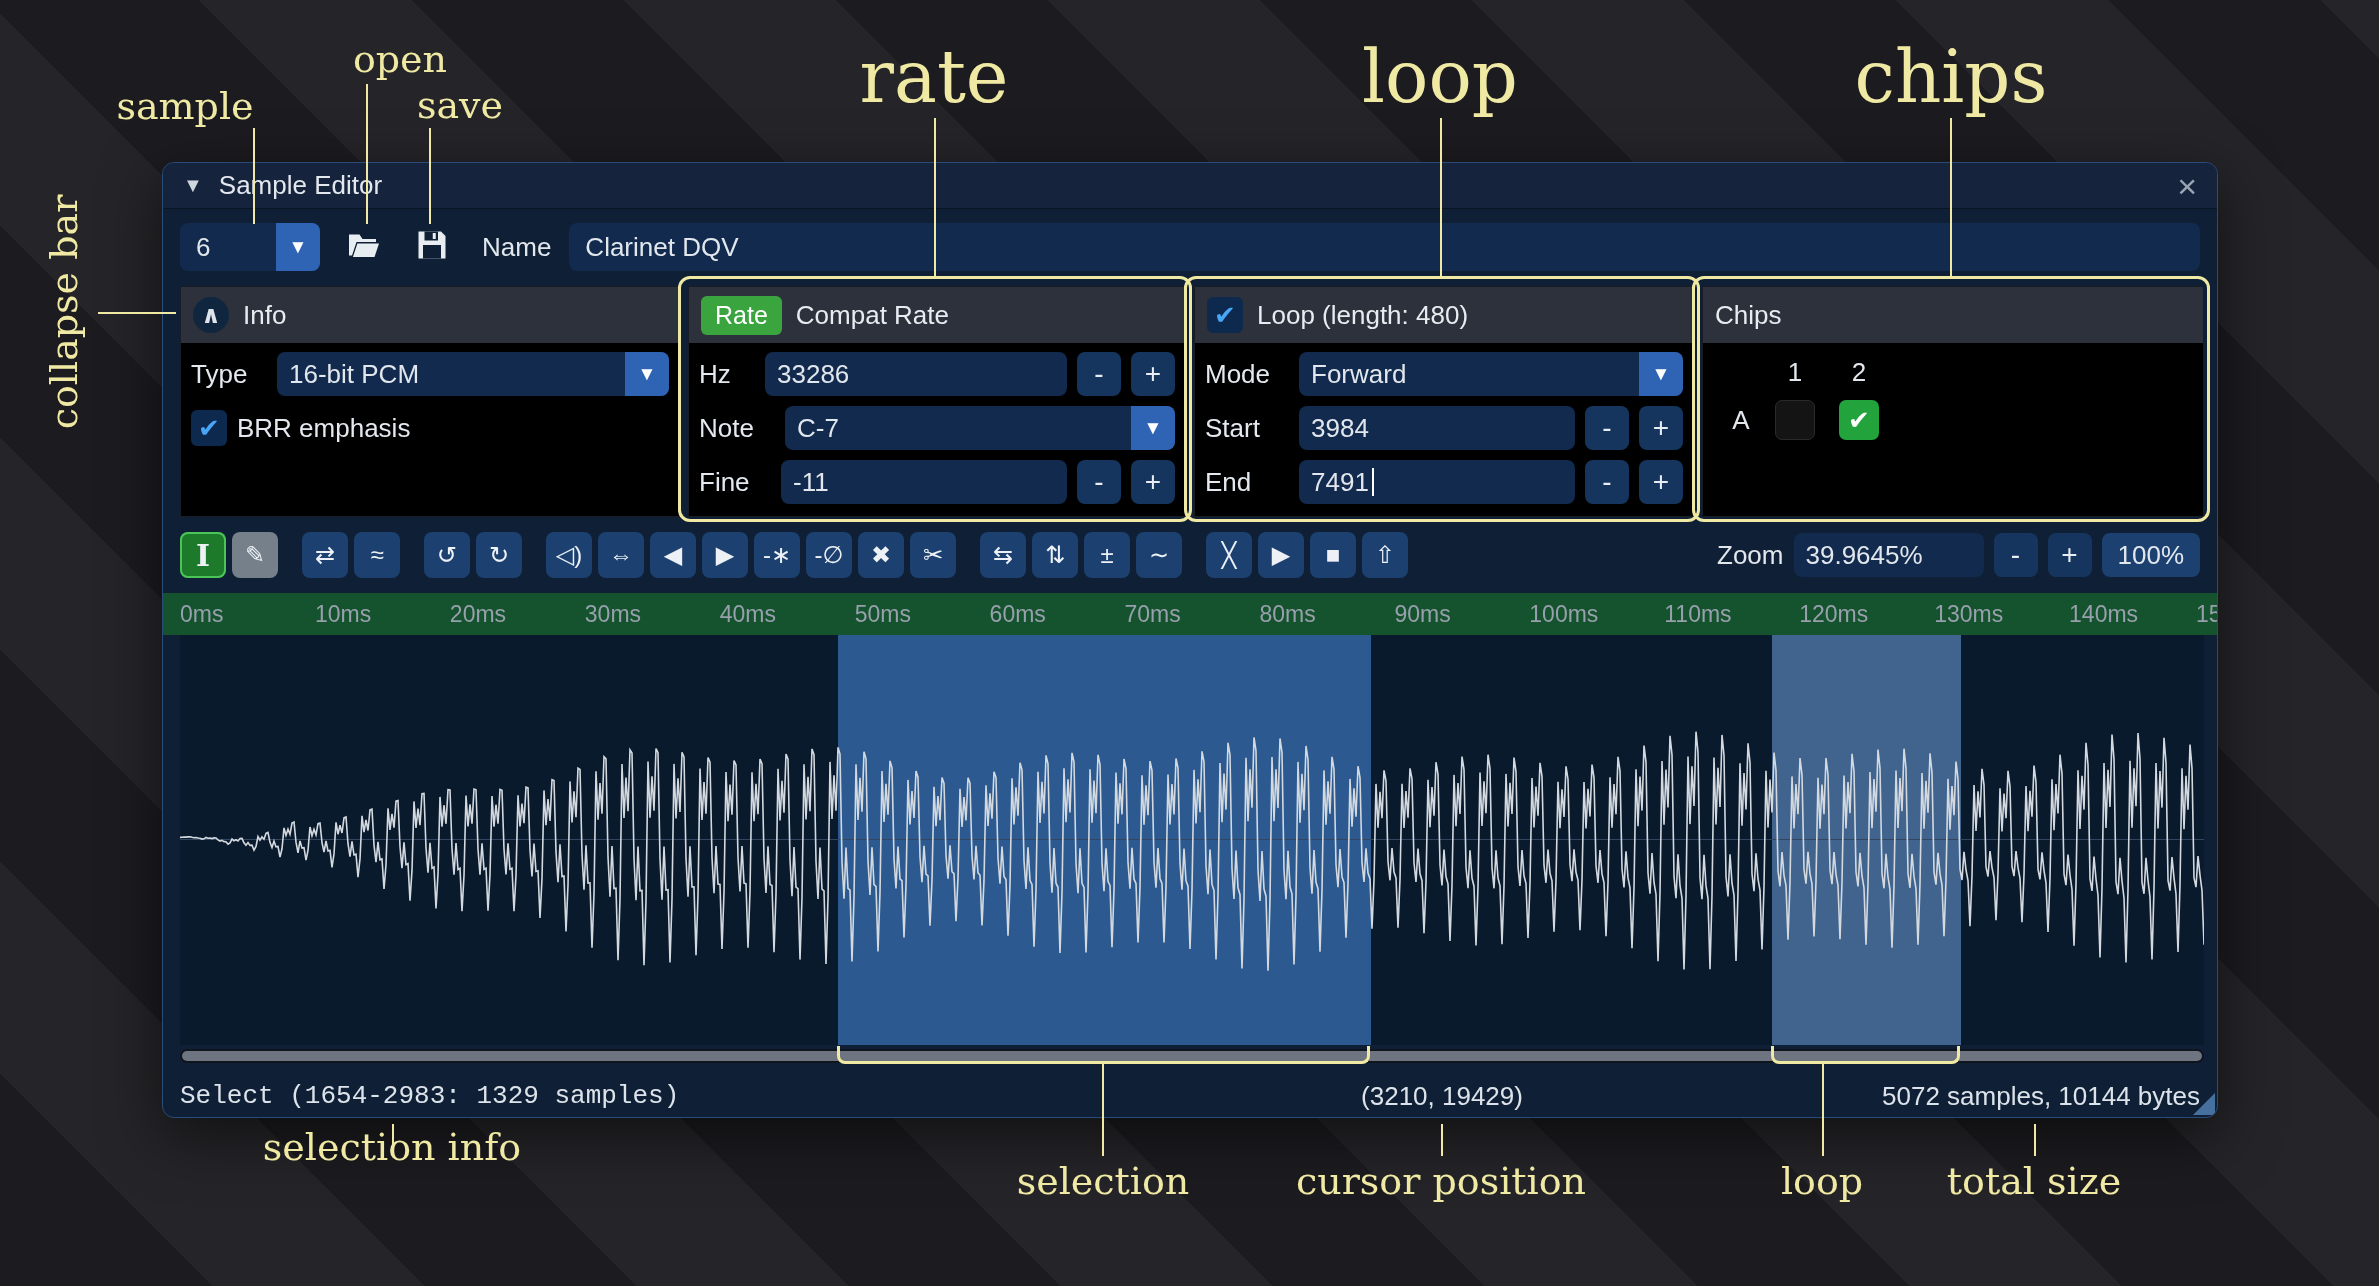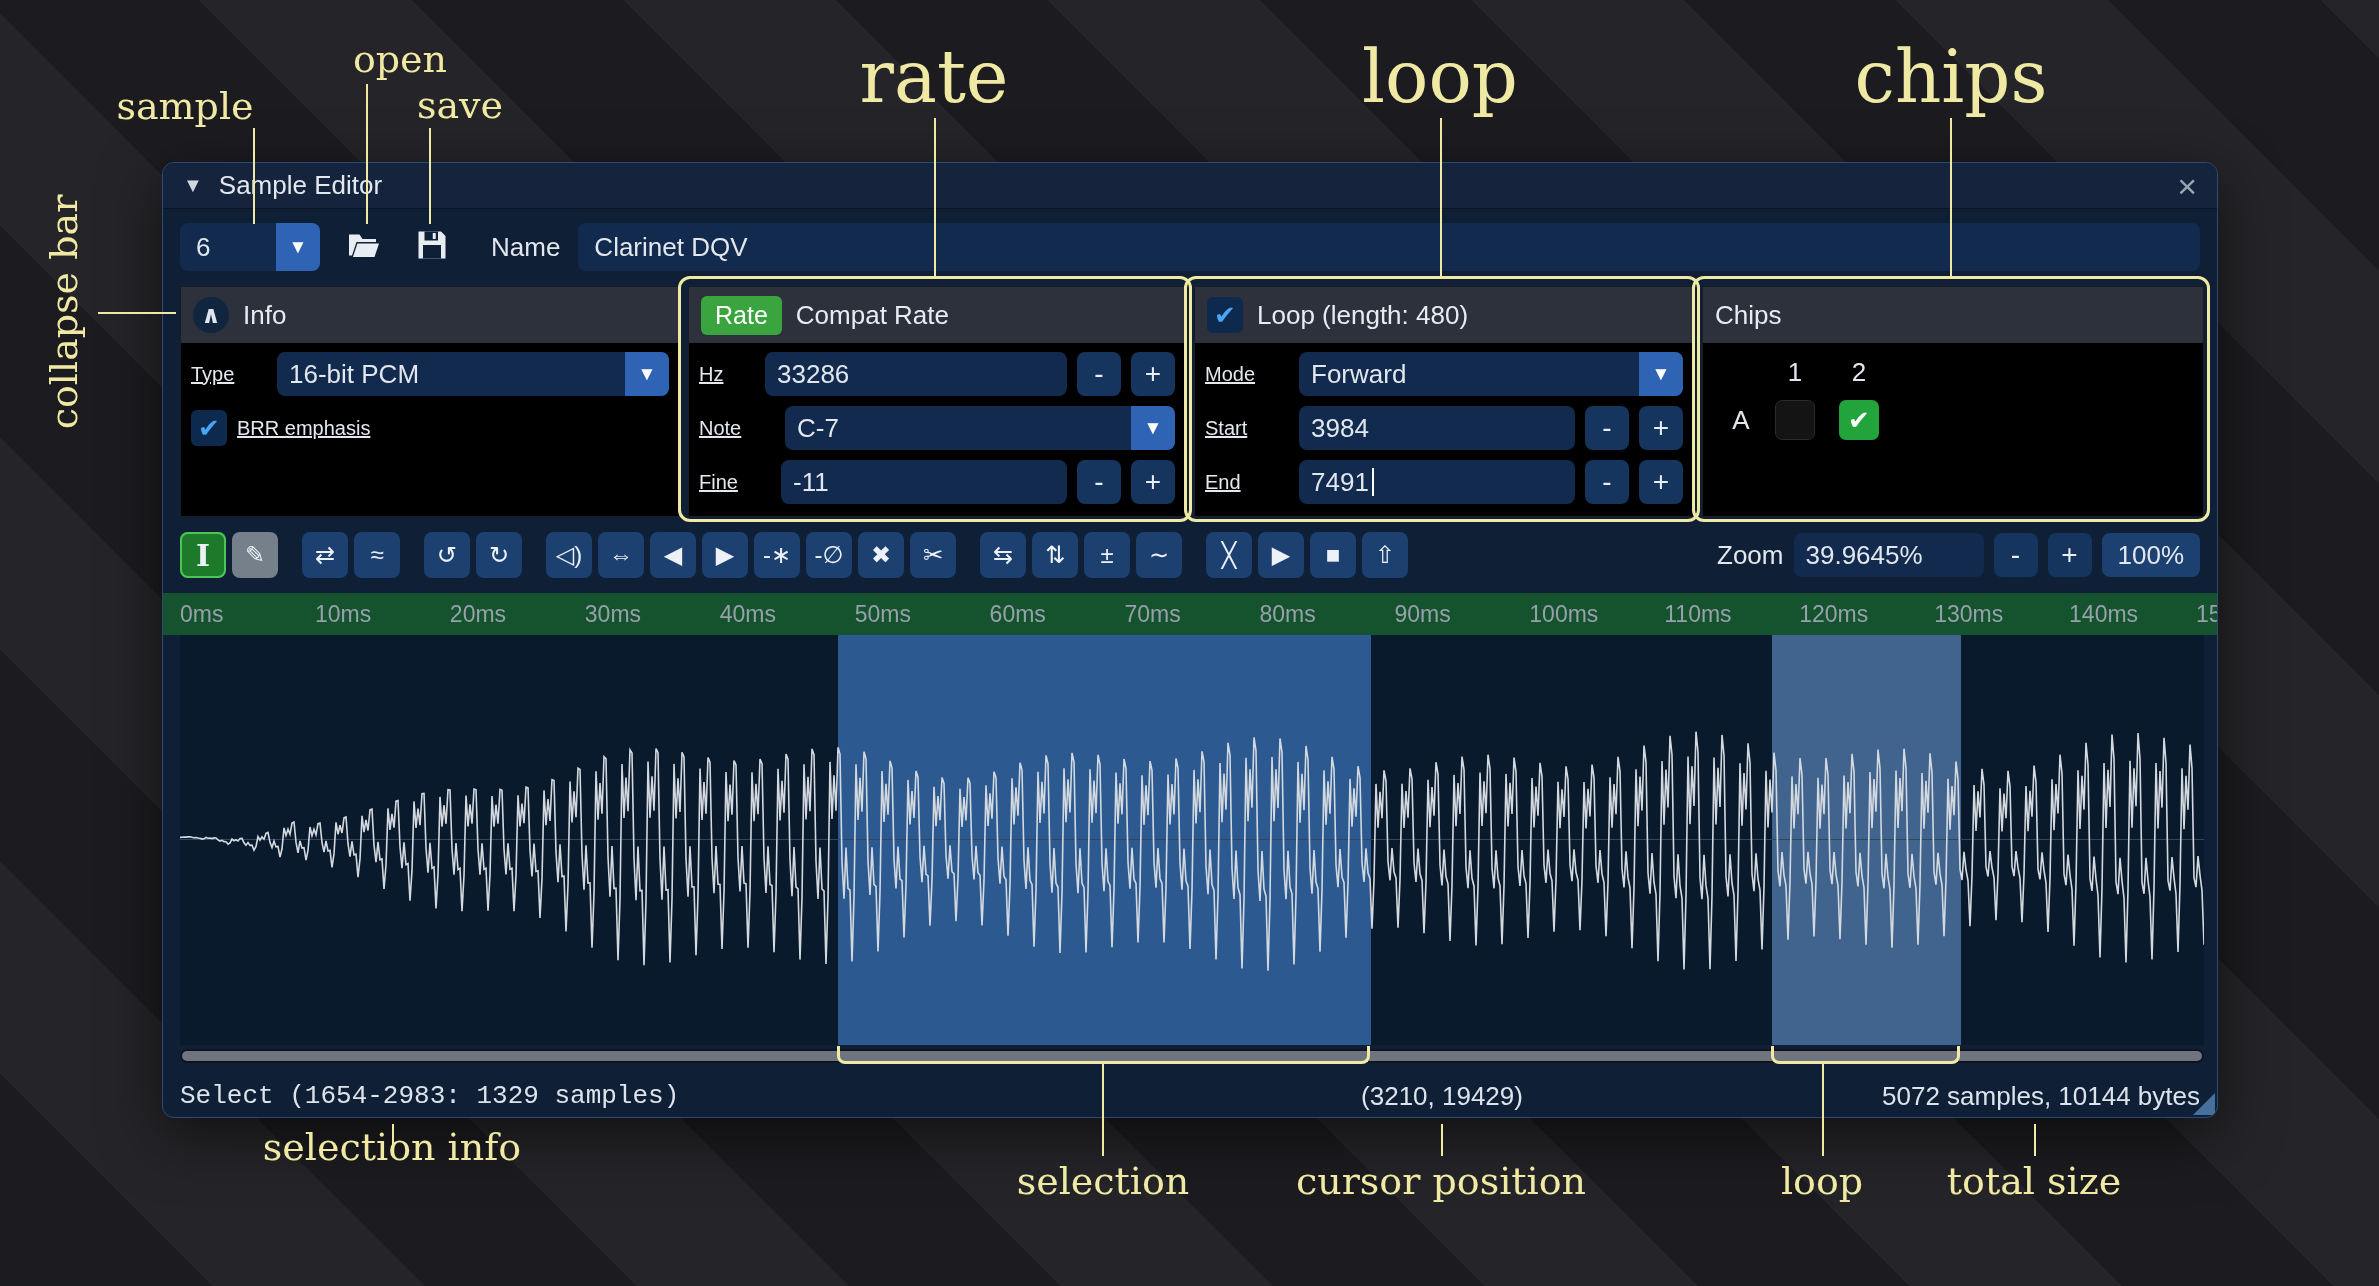--- a/index.html
+++ b/index.html
@@ -22,31 +22,31 @@
   .titlebar .title { font-size:26px; color:#e3e8ee; }
   .titlebar .close { margin-left:auto; font-size:34px; color:#9aa5b2; line-height:1; }
 
   
   .toprow { position:absolute; left:17px; top:60px; right:17px; height:48px; display:flex; align-items:center; }
   .sample-select { width:140px; height:48px; background:#112a4d; border-radius:8px; display:flex; align-items:center; overflow:hidden; }
   .sample-select .val { flex:1; padding-left:16px; font-size:26px; }
   .dd-arrow { width:44px; height:100%; background:#2f64b4; display:flex; align-items:center; justify-content:center; font-size:19px; color:#fff; }
   .iconbtn { width:48px; height:48px; display:flex; align-items:center; justify-content:center; margin-left:20px; border-radius:8px; }
   .iconbtn svg { width:36px; height:36px; }
-  .namelabel { margin-left:35px; font-size:26px; }
+  .namelabel { margin-left:26px; font-size:26px; }
   .nameinput { flex:1; margin-left:18px; height:48px; background:#112a4d; border-radius:8px;
     display:flex; align-items:center; padding:0 16px; font-size:26px; }
 
   
   .panels { position:absolute; left:17px; top:123px; height:231px; display:flex; gap:8px; }
   .panel { background:#000; display:flex; flex-direction:column; border:1px solid #171c25; }
   .panel-header { height:56px; background:#2c313b; display:flex; align-items:center; padding:0 12px; gap:14px; font-size:26px; color:#e8ecf1; flex:none; }
   .panel-body { flex:1; padding:8px 10px; display:flex; flex-direction:column; gap:8px; }
   .frow { display:flex; align-items:center; gap:10px; height:46px; }
-  .flabel { font-size:20px; color:#e4e9ef;text-decoration:underline; }
+  .flabel { font-size:26px; color:#e4e9ef; }
   .select { flex:1; height:44px; background:#112a4d; border-radius:8px; display:flex; align-items:center; overflow:hidden; }
   .select .val { flex:1; padding-left:12px; font-size:26px; }
   .input { height:44px; background:#112a4d; border-radius:8px; display:flex; align-items:center; padding:0 12px; font-size:26px; flex:1; }
   .pm { width:44px; height:44px; background:#16355e; border-radius:8px; flex:none;
     display:flex; align-items:center; justify-content:center; font-size:28px; color:#e8edf3; }
   .checkbox { width:36px; height:36px; background:#0d2a4e; border-radius:6px; flex:none;
     display:flex; align-items:center; justify-content:center; font-size:26px; color:#49a5f6; font-weight:bold; }
   .badge { background:#3aa53f; color:#fff; font-size:25px; padding:5px 14px; border-radius:6px; }
   .chev-circle { width:36px; height:36px; border-radius:50%; background:#10263f;
     display:flex; align-items:center; justify-content:center; color:#dfe5ec; font-size:24px; font-weight:bold; }

